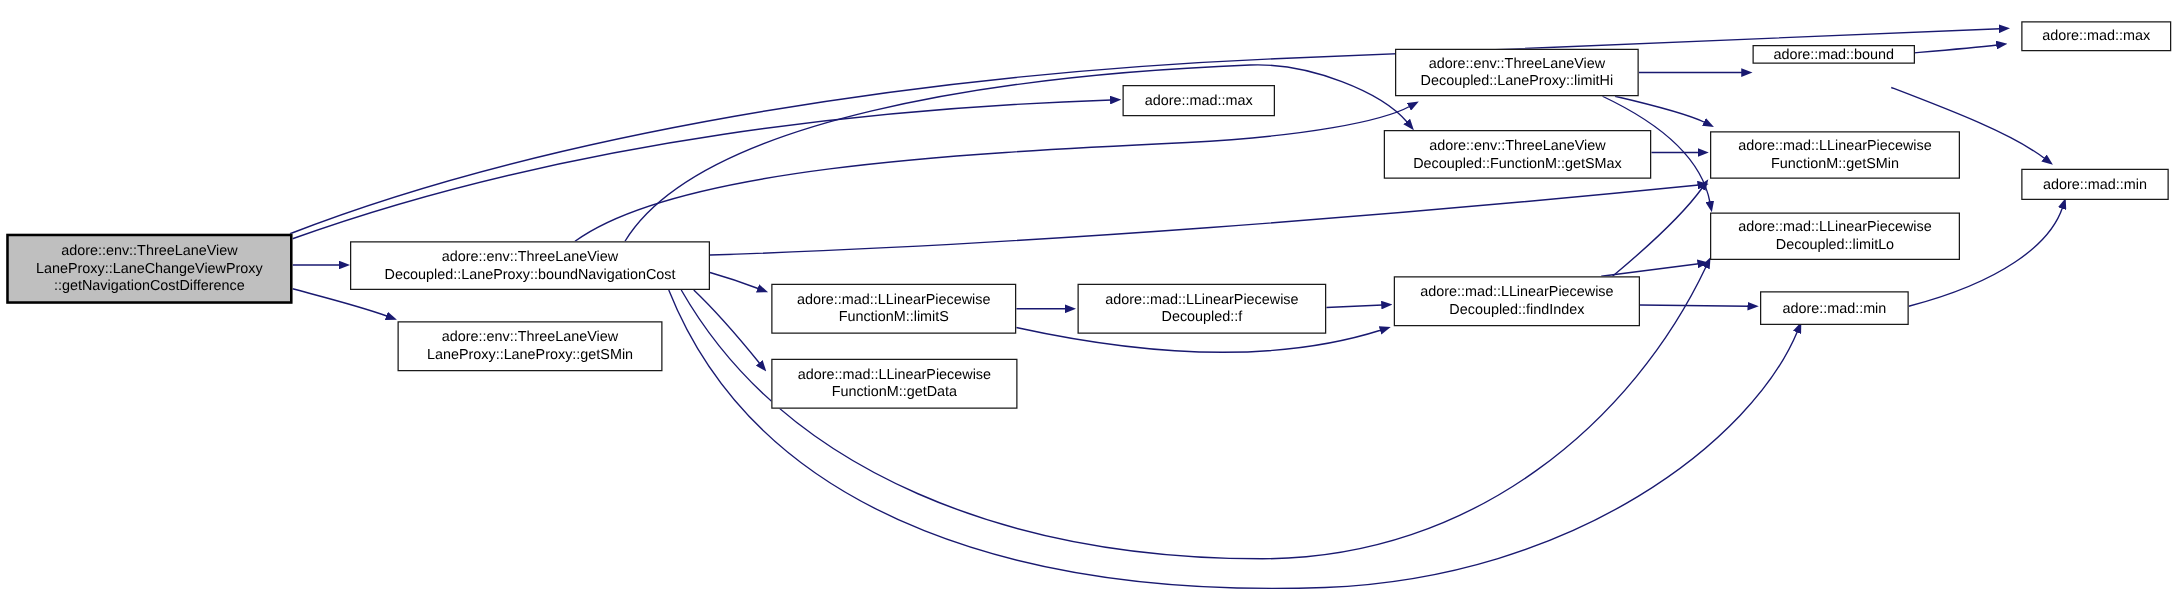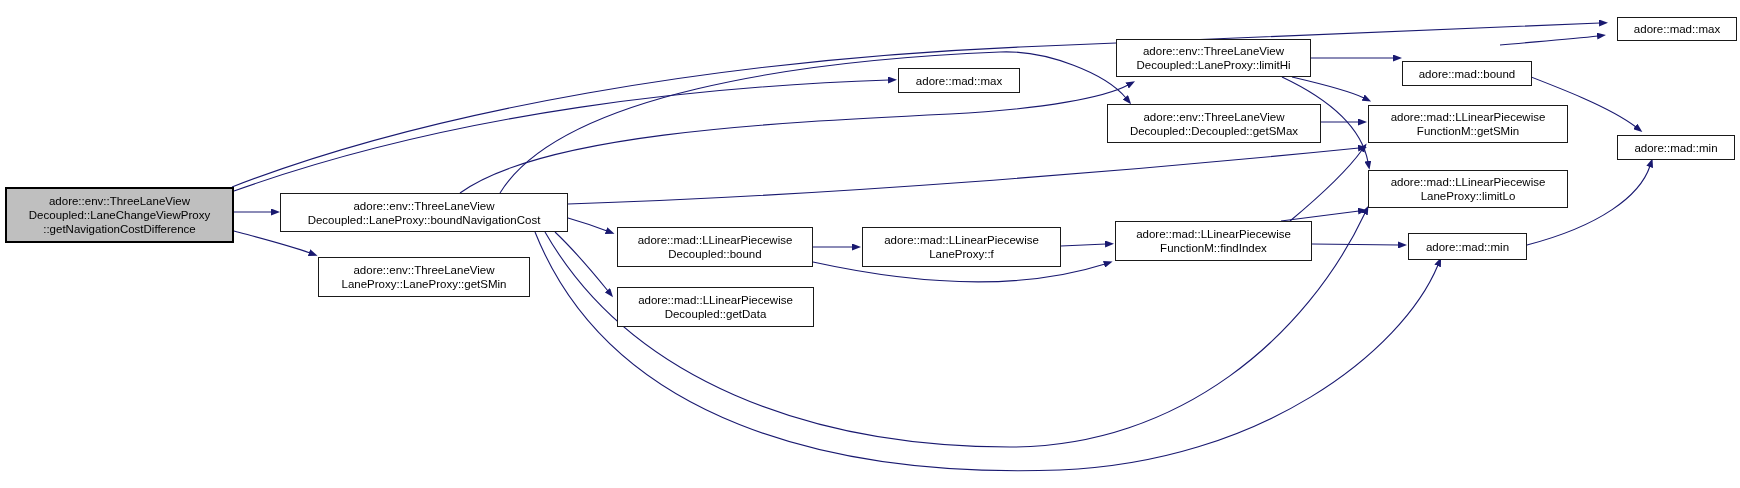--- a/index.html
+++ b/index.html
@@ -64,72 +64,72 @@
         <path d="M1292,77 C1322,84 1350,91 1364,98" marker-end="url(#arrow)"></path>
         <path d="M1282,77 C1335,102 1362,130 1368,162" marker-end="url(#arrow)"></path>
         <path d="M1500,45 C1545,41 1572,39 1598,36" marker-end="url(#arrow)"></path>
         <path d="M1513,70 C1560,88 1610,107 1636,127" marker-end="url(#arrow)"></path>
         <path d="M1527,245 C1600,226 1640,196 1650,166" marker-end="url(#arrow)"></path>
       </g>
   </svg>
   <div id="node-layer">
       <div class="node hl" style="left: 5px; top: 187px; width: 229px; height: 56px;">
         <span>adore::env::ThreeLaneView</span>
-        <span>Decoupled::LaneChangeViewProxy</span>
+        <span>LaneProxy::LaneChangeViewProxy</span>
         <span>::getNavigationCostDifference</span>
       </div>
       <div class="node" style="left: 280px; top: 193px; width: 288px; height: 39px;">
         <span>adore::env::ThreeLaneView</span>
         <span>Decoupled::LaneProxy::boundNavigationCost</span>
       </div>
       <div class="node" style="left: 318px; top: 257px; width: 212px; height: 40px;">
         <span>adore::env::ThreeLaneView</span>
         <span>LaneProxy::LaneProxy::getSMin</span>
       </div>
       <div class="node" style="left: 898px; top: 68px; width: 122px; height: 25px;">
         <span>adore::mad::max</span>
       </div>
       <div class="node" style="left: 1116px; top: 39px; width: 195px; height: 38px;">
         <span>adore::env::ThreeLaneView</span>
         <span>Decoupled::LaneProxy::limitHi</span>
       </div>
       <div class="node" style="left: 1107px; top: 104px; width: 214px; height: 39px;">
         <span>adore::env::ThreeLaneView</span>
-        <span>Decoupled::Decoupled::getSMax</span>
+        <span>Decoupled::FunctionM::getSMax</span>
       </div>
-      <div class="node" style="left: 1402px; top: 61px; width: 130px; height: 25px;">
+      <div class="node" style="left: 1402px; top: 36px; width: 130px; height: 15px;">
         <span>adore::mad::bound</span>
       </div>
       <div class="node" style="left: 1617px; top: 17px; width: 120px; height: 24px;">
         <span>adore::mad::max</span>
       </div>
       <div class="node" style="left: 1368px; top: 105px; width: 200px; height: 38px;">
         <span>adore::mad::LLinearPiecewise</span>
         <span>FunctionM::getSMin</span>
       </div>
       <div class="node" style="left: 1617px; top: 135px; width: 118px; height: 25px;">
         <span>adore::mad::min</span>
       </div>
       <div class="node" style="left: 1368px; top: 170px; width: 200px; height: 38px;">
         <span>adore::mad::LLinearPiecewise</span>
-        <span>LaneProxy::limitLo</span>
+        <span>Decoupled::limitLo</span>
       </div>
       <div class="node" style="left: 617px; top: 227px; width: 196px; height: 40px;">
         <span>adore::mad::LLinearPiecewise</span>
-        <span>Decoupled::bound</span>
+        <span>FunctionM::limitS</span>
       </div>
       <div class="node" style="left: 862px; top: 227px; width: 199px; height: 40px;">
         <span>adore::mad::LLinearPiecewise</span>
-        <span>LaneProxy::f</span>
+        <span>Decoupled::f</span>
       </div>
       <div class="node" style="left: 1115px; top: 221px; width: 197px; height: 40px;">
         <span>adore::mad::LLinearPiecewise</span>
-        <span>FunctionM::findIndex</span>
+        <span>Decoupled::findIndex</span>
       </div>
       <div class="node" style="left: 1408px; top: 233px; width: 119px; height: 27px;">
         <span>adore::mad::min</span>
       </div>
       <div class="node" style="left: 617px; top: 287px; width: 197px; height: 40px;">
         <span>adore::mad::LLinearPiecewise</span>
-        <span>Decoupled::getData</span>
+        <span>FunctionM::getData</span>
       </div>
     </div>
 </div>
 
 </body></html>

